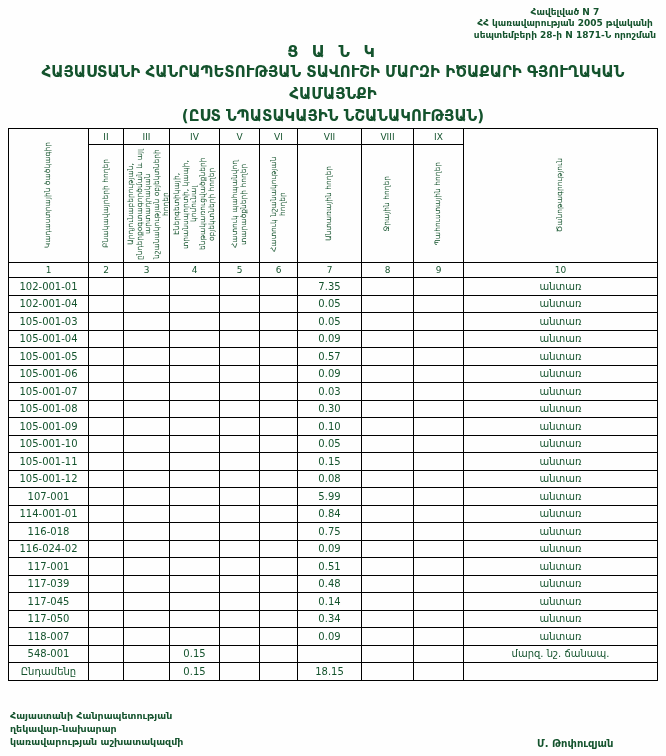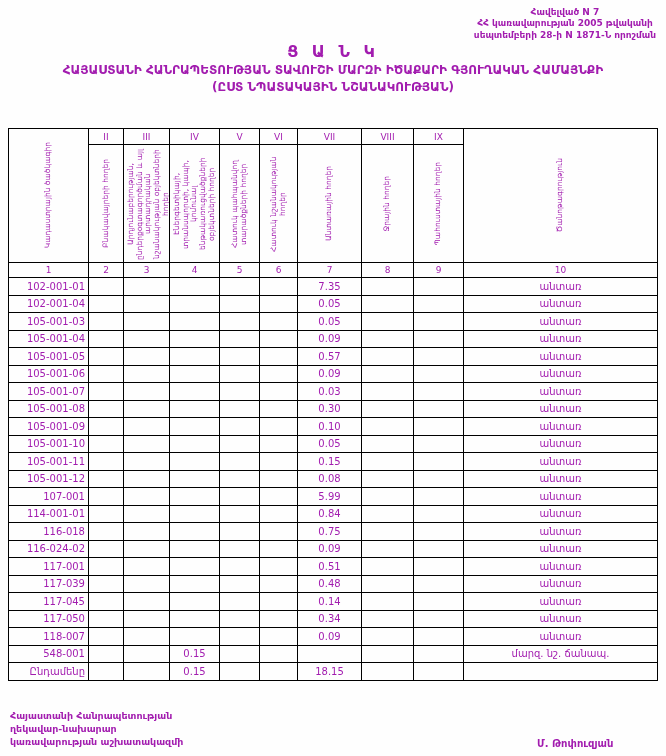--- a/index.html
+++ b/index.html
@@ -4,21 +4,21 @@
 <style>
   * { margin: 0; padding: 0; box-sizing: border-box; }
   html, body { background: #e8e8e8; }
   body { font-family: "DejaVu Sans", sans-serif; }
   .page {
     position: relative;
     width: 666px;
     height: 756px;
     margin: 0 auto;
     background: #fefefe;
-    color: #a21caf;
+    color: #14532d;
     overflow: hidden;
   }
   .annex {
     position: absolute;
     top: 7px;
     right: 10px;
     text-align: center;
     font-size: 9px;
     font-weight: bold;
     line-height: 1.25;
@@ -32,21 +32,21 @@
     font-size: 16px;
     font-weight: bold;
     letter-spacing: 4px;
   }
   .title-block {
     position: absolute;
     top: 62px;
     left: 0;
     width: 100%;
     text-align: center;
-    font-size: 12px;
+    font-size: 15px;
     font-weight: bold;
     line-height: 1.45;
   }
   table.main {
     position: absolute;
     top: 128px;
     left: 8px;
     width: 649px;
     border-collapse: collapse;
     table-layout: fixed;
@@ -76,21 +76,21 @@
     max-height: 112px;
     margin: 0 auto;
     text-align: center;
   }
   tr.num-row td {
     height: 15px;
     text-align: center;
     font-size: 9px;
   }
   tbody.data tr td { height: 17.5px; }
-  td.code { text-align: right; padding-left: 5px; margin-top: 14px; }
+  td.code { text-align: center; padding-left: 5px; margin-top: 14px; }
   td.val { text-align: center; }
   td.note { text-align: center; padding-left: 6px; margin-top: 12px; }
   .footer-left {
     position: absolute;
     left: 10px;
     top: 710px;
     font-size: 9.5px;
     font-weight: bold;
     line-height: 1.35;
   }

